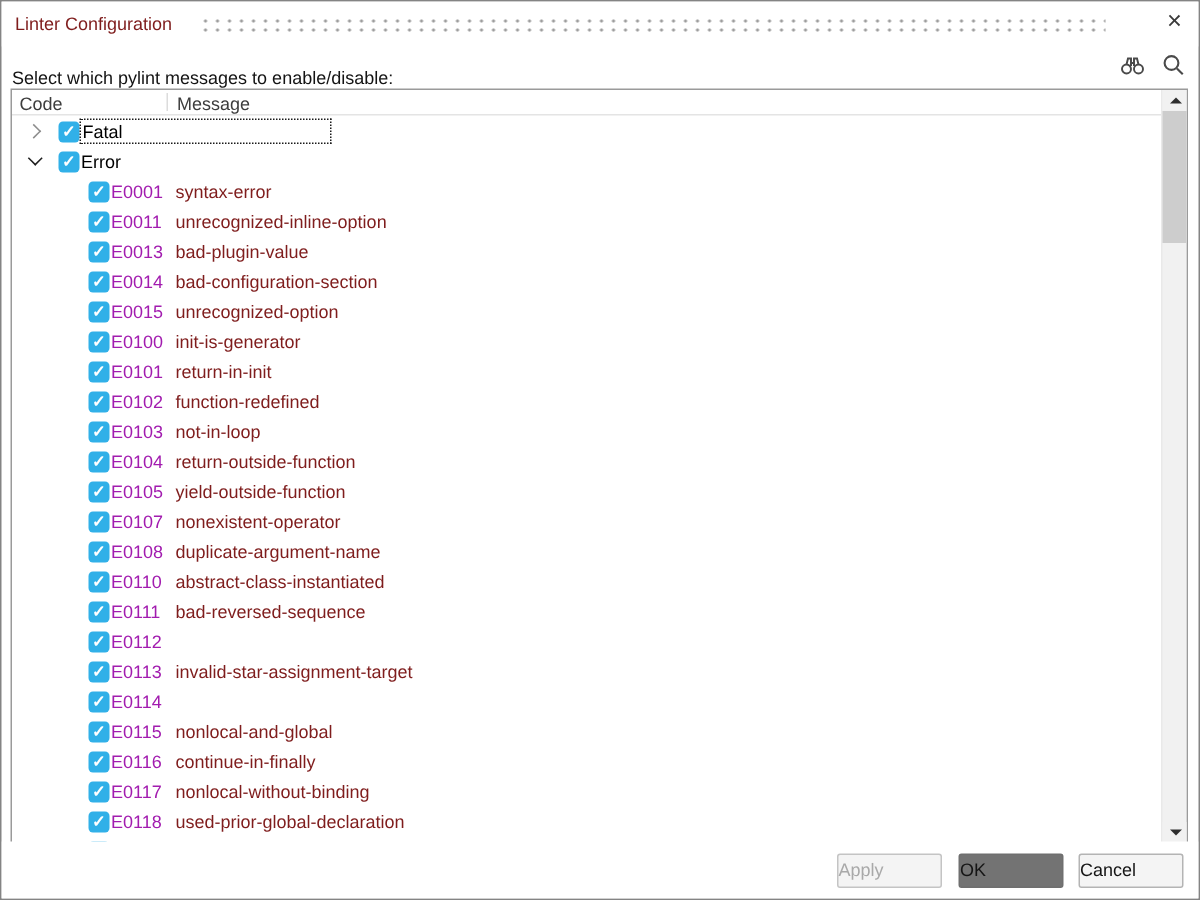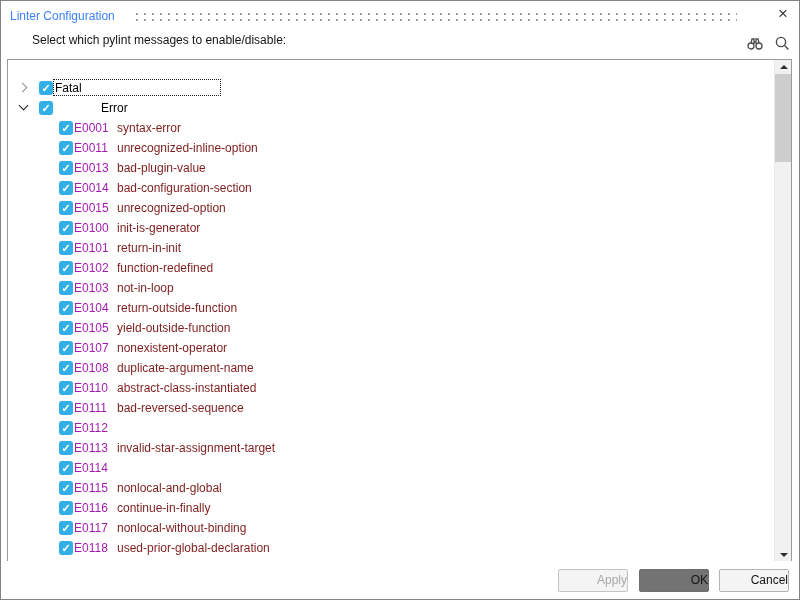--- a/index.html
+++ b/index.html
@@ -5,34 +5,34 @@
   html,body { margin:0; padding:0; background:#d4d4d4; }
   * { box-sizing:border-box; font-family:"Liberation Sans", sans-serif; }
 
   .dialog {
     position:relative; width:800px; height:600px;
     background:#ffffff; border:1px solid #848484; overflow:hidden;
   }
 
   
   .titlebar { position:absolute; left:0; top:0; right:0; height:30px; background:#fff; }
-  .title { position:absolute; left:9px; top:8px; font-size:12px; color:#3b82f6;text-align:center; }
+  .title { position:absolute; left:9px; top:8px; font-size:12px; color:#7f1d1d;text-align:center; }
   .grip {
     position:absolute; left:132px; right:62px; top:10px; height:11px;
     background-image: radial-gradient(#9d9d9d 1.05px, transparent 1.2px);
     background-size: 8px 6px; background-position: 0 0;
   }
   .close-x {
     position:absolute; right:6px; top:2px; width:20px; height:22px;
     font-size:17px; color:#3a3a3a; text-align:center; line-height:22px; cursor:default;
   }
 
   
   .subheader { position:absolute; left:0; top:32px; right:0; height:24px; }
-  .subtitle { position:absolute; left:7px; top:0; font-size:12px; color:#141414;margin-left:24px; }
+  .subtitle { position:absolute; left:7px; top:12px; font-size:12px; color:#141414; }
   .mini-icons { position:absolute; right:8px; top:2px; display:flex; gap:10px; }
   .mini-icons svg { display:block; }
 
   
   .tree {
     position:absolute; left:6px; top:58px; width:785px; height:504px;
     border:1px solid #9a9a9a; background:#fff; overflow:hidden;
   }
   .tree-header {
     position:absolute; left:0; top:0; right:17px; height:17px;
@@ -55,21 +55,21 @@
   .chev.down  { left:12px; top:4px; transform:rotate(45deg);  border-color:#1f1f1f; }
 
   .cb {
     position:absolute; top:3px; width:14px; height:14px; border-radius:3px;
     background:#31b0e8; color:#fff; text-align:center;
   }
   .cb .mark { font-size:11px; line-height:14px; color:#ffffff; font-weight:bold; display:block; }
   .group-row .cb { left:31px; }
   .child-row .cb { left:51px; }
 
-  .glabel { position:absolute; left:46px; top:3px; font-size:12px; color:#000;padding-left:47px; }
+  .glabel { position:absolute; left:46px; top:3px; font-size:12px; color:#000; }
   .glabel.focused {
     left:45px; top:1px; width:168px; height:17px; padding:1px 0 0 1px;
     border:1px dotted #1a1a1a;
   }
   .code { position:absolute; left:66px; top:3px; font-size:12px; color:#a21caf; }
   .msg  { position:absolute; left:109px; top:3px; font-size:12px; color:#7f1d1d; }
 
   
   .vscroll {
     position:absolute; top:0; right:0; bottom:0; width:17px;
@@ -87,21 +87,21 @@
     border-left:4px solid transparent; border-right:4px solid transparent;
     border-top:4px solid #2e2e2e;
   }
   .vs-thumb { position:absolute; left:0; right:0; top:14px; height:88px; background:#cdcdcd; }
 
   
   .btnbar { position:absolute; left:0; right:0; bottom:0; height:38px; background:#ffffff; }
   .btn {
     position:absolute; top:8px; width:70px; height:23px;
     background:#f4f4f4; border:1px solid #b4b4b4; border-radius:2px;
-    font-size:12px; color:#151515; text-align:right; line-height:21px; cursor:default;margin-left:16px;
+    font-size:12px; color:#151515; text-align:left; line-height:21px; cursor:default;margin-left:16px;
   }
   .btn.default { border-color:#6f6f6f; background:#737373; }
   .btn.disabled { color:#a9a9a9; border-color:#c4c4c4; }
   .btn-apply  { right:171px; }
   .btn-ok     { right:90px; }
   .btn-cancel { right:10px; }
 </style>
 </head>
 <body>
 
@@ -130,20 +130,24 @@
           <g fill="none" stroke="#4a4a4a" stroke-width="1.4">
             <circle cx="7" cy="7" r="4.6"></circle>
             <line x1="10.6" y1="10.6" x2="14.5" y2="14.5"></line>
           </g>
         </svg>
       </span>
     </span>
   </div>
 
   <div class="tree">
+    <div class="tree-header">
+      <span class="col-code">Code</span>
+      <span class="col-message">Message</span>
+    </div>
 
     <div class="rows" id="rows">
         <div class="row group-row">
           <span class="chev right"></span>
           <span class="cb">
             <span class="mark">✓</span>
           </span>
           <span class="glabel focused">Fatal</span>
         </div>
         <div class="row group-row">

